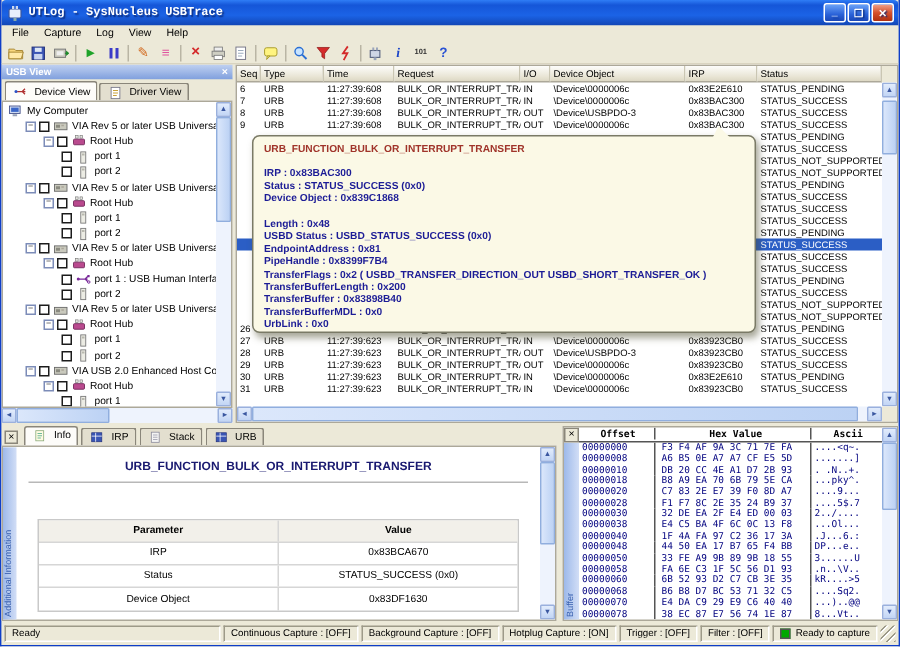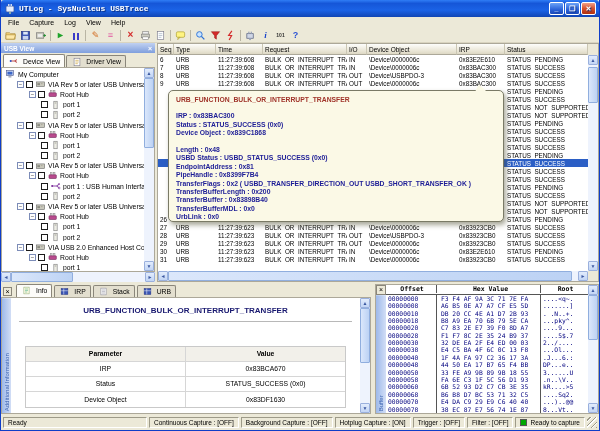--- a/index.html
+++ b/index.html
@@ -940,21 +940,21 @@
 
     <div class="hex-panel">
       <div class="hexleft">
         <span class="dclose">×</span>
         <div class="vstrip">Buffer</div>
       </div>
       <div class="hexmain">
         <div class="hexhead">
             <span class="hoff">Offset</span>
             <span class="hhex">Hex Value</span>
-            <span class="hasc">Root</span>
+            <span class="hasc">Ascii</span>
           </div>
         <div class="hrows">
             <div class="hrow"><span class="hoff">00000000</span><span class="hhex">F3 F4 AF 9A 3C 71 7E FA</span><span class="hasc">....&lt;q~.</span></div>
             <div class="hrow"><span class="hoff">00000008</span><span class="hhex">A6 B5 0E A7 A7 CF E5 5D</span><span class="hasc">.......]</span></div>
             <div class="hrow"><span class="hoff">00000010</span><span class="hhex">DB 20 CC 4E A1 D7 2B 93</span><span class="hasc">. .N..+.</span></div>
             <div class="hrow"><span class="hoff">00000018</span><span class="hhex">B8 A9 EA 70 6B 79 5E CA</span><span class="hasc">...pky^.</span></div>
             <div class="hrow"><span class="hoff">00000020</span><span class="hhex">C7 83 2E E7 39 F0 8D A7</span><span class="hasc">....9...</span></div>
             <div class="hrow"><span class="hoff">00000028</span><span class="hhex">F1 F7 8C 2E 35 24 B9 37</span><span class="hasc">....5$.7</span></div>
             <div class="hrow"><span class="hoff">00000030</span><span class="hhex">32 DE EA 2F E4 ED 00 03</span><span class="hasc">2../....</span></div>
             <div class="hrow"><span class="hoff">00000038</span><span class="hhex">E4 C5 BA 4F 6C 0C 13 F8</span><span class="hasc">...Ol...</span></div>

